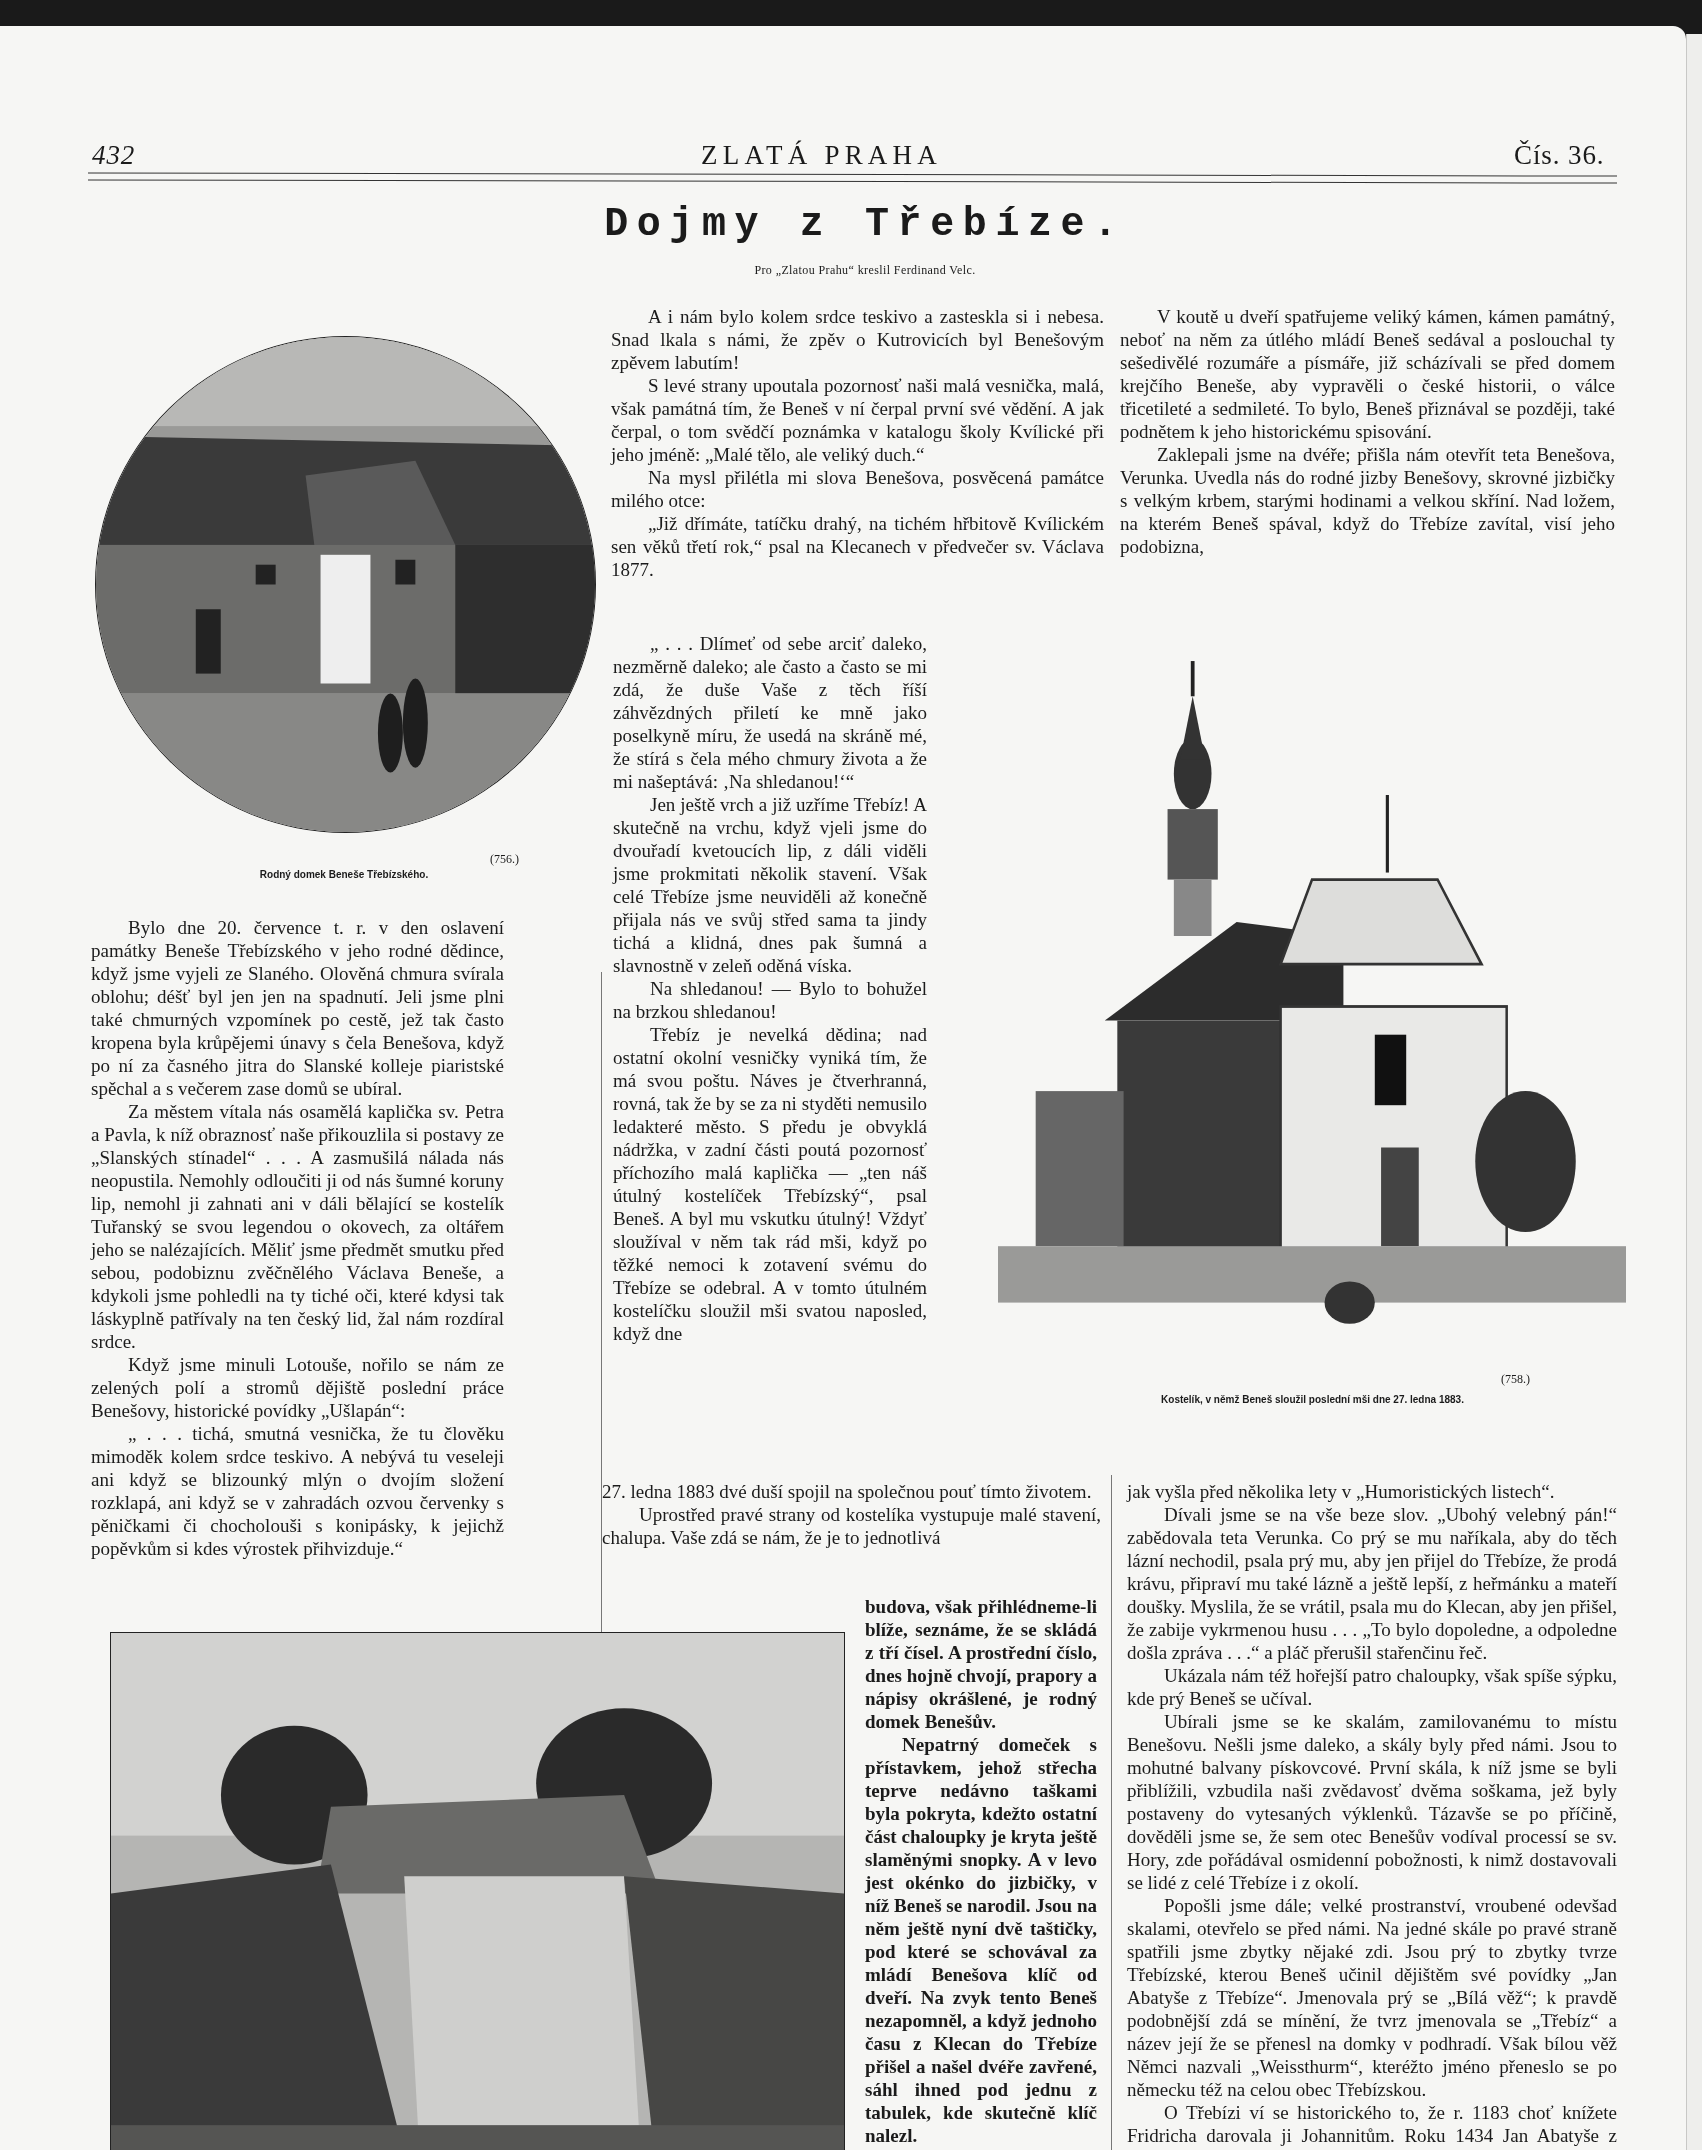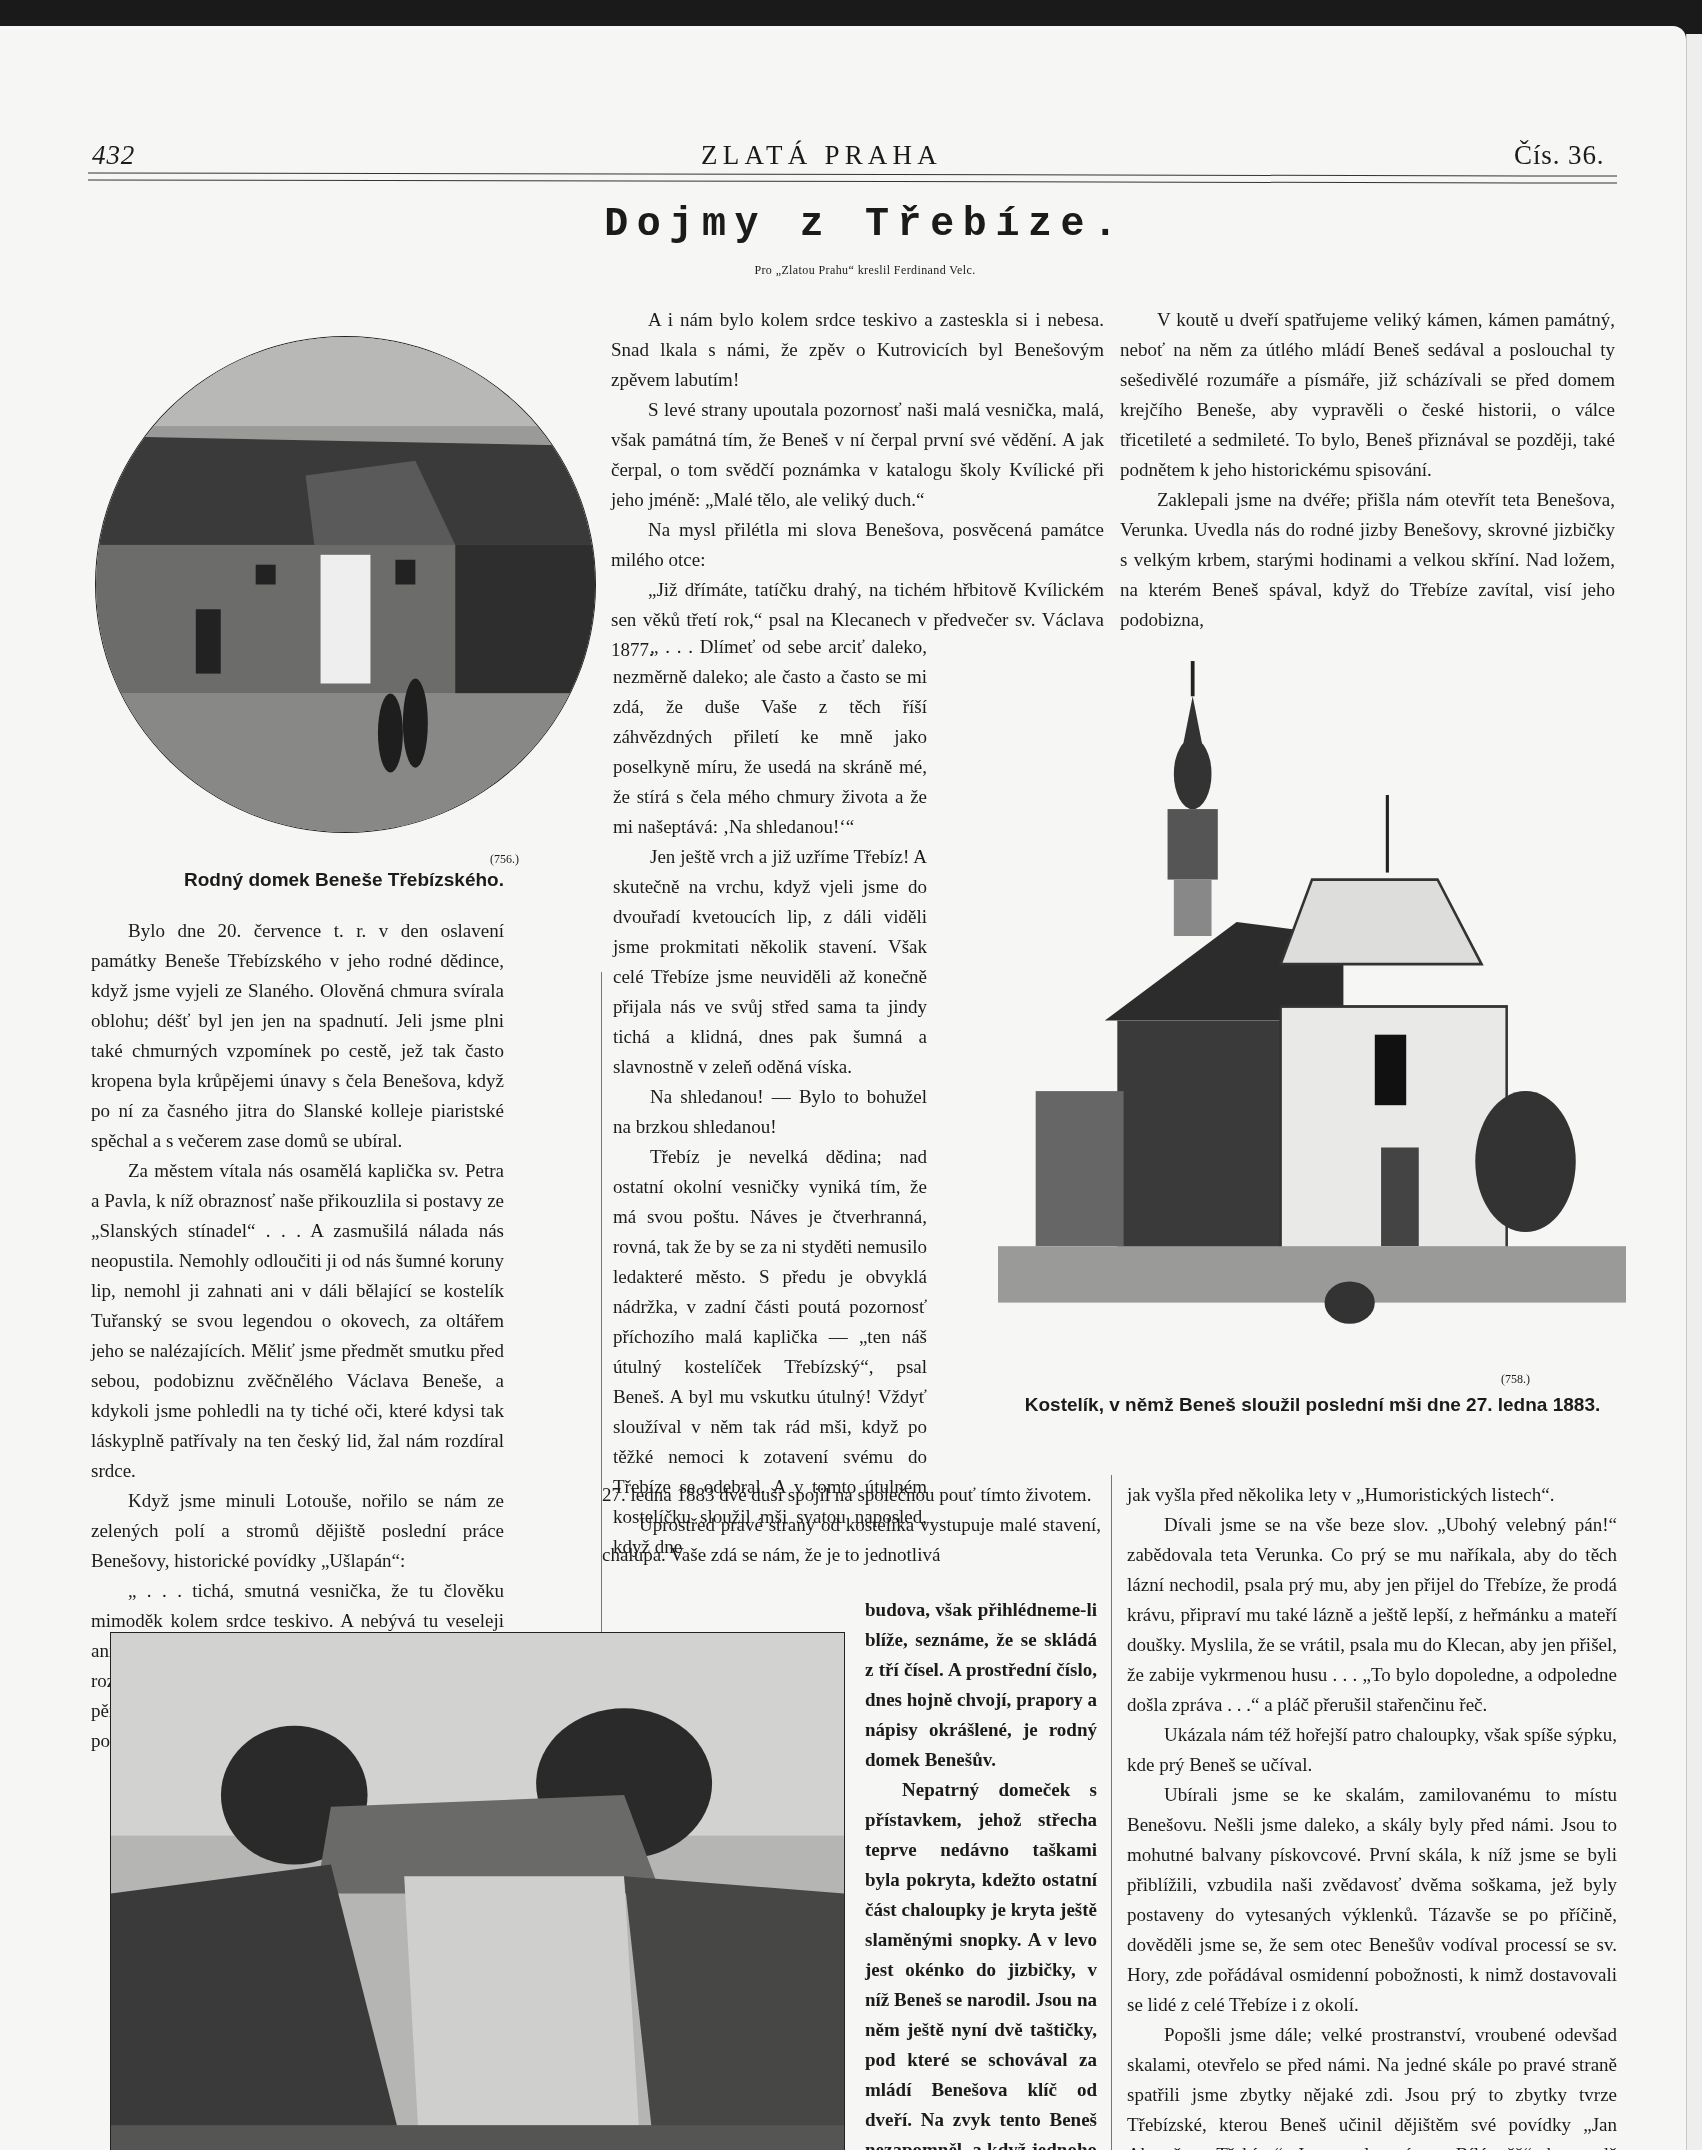--- a/index.html
+++ b/index.html
@@ -26,24 +26,24 @@
     position: absolute; left: 88px; top: 174px; width: 1529px; height: 6px;
     border-top: 1.7px solid #333; border-bottom: 1.7px solid #333;
     transform: rotate(0.12deg);
   }
   .title {
     left: 594px; top: 202px; width: 542px; text-align: center;
     font-family: "Liberation Mono", "DejaVu Sans Mono", monospace;
     font-weight: bold; font-size: 40px; letter-spacing: 8.6px;
   }
   .byline { left: 594px; top: 263px; width: 542px; text-align: center; font-size: 12px; letter-spacing: 0.4px; }
-  .col { position: absolute; font-size: 19px; line-height: 30px; text-align: justify; }
+  .col { position: absolute; font-size: 19px; line-height: 23px; text-align: justify; }
   .col p { margin: 0; text-indent: 37px; }
   .col p.noind { text-indent: 0; }
-  .caption { position: absolute; font-family: "Liberation Sans", "DejaVu Sans", sans-serif; font-weight: bold; font-size: 19px; text-align: center; }
+  .caption { position: absolute; font-family: "Liberation Sans", "DejaVu Sans", sans-serif; font-weight: bold; font-size: 10px; text-align: center; }
   .fignum { position: absolute; font-size: 12px; }
   .vrule { position: absolute; width: 1.3px; background: #777; }
   .illus { position: absolute; overflow: hidden; }
   .illus svg { width: 100%; height: 100%; display: block; }
 </style>
 </head>
 <body>
 
 <div class="page"></div>
 <div class="page-edge"></div>

